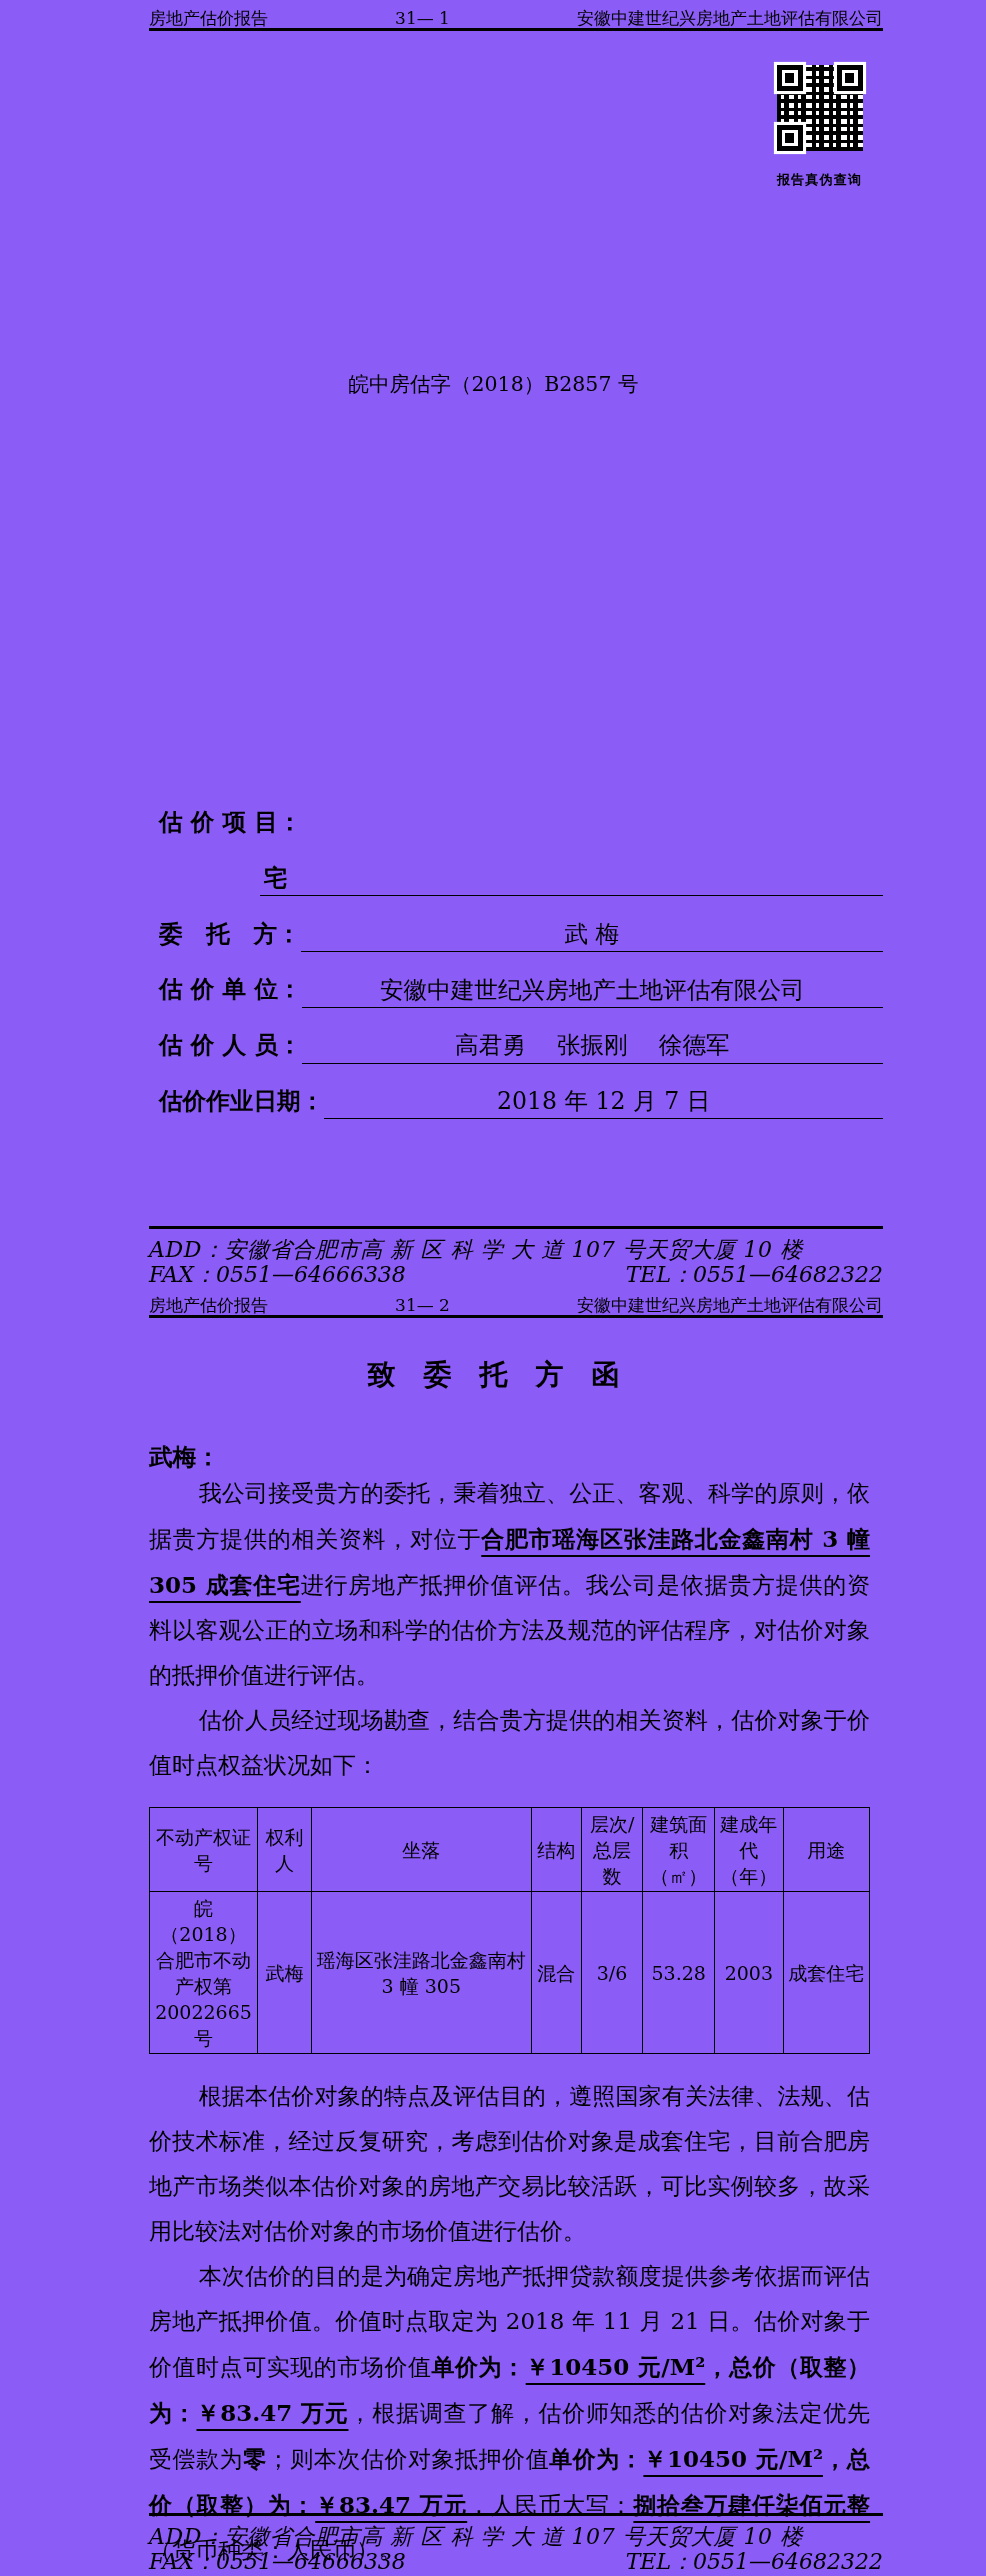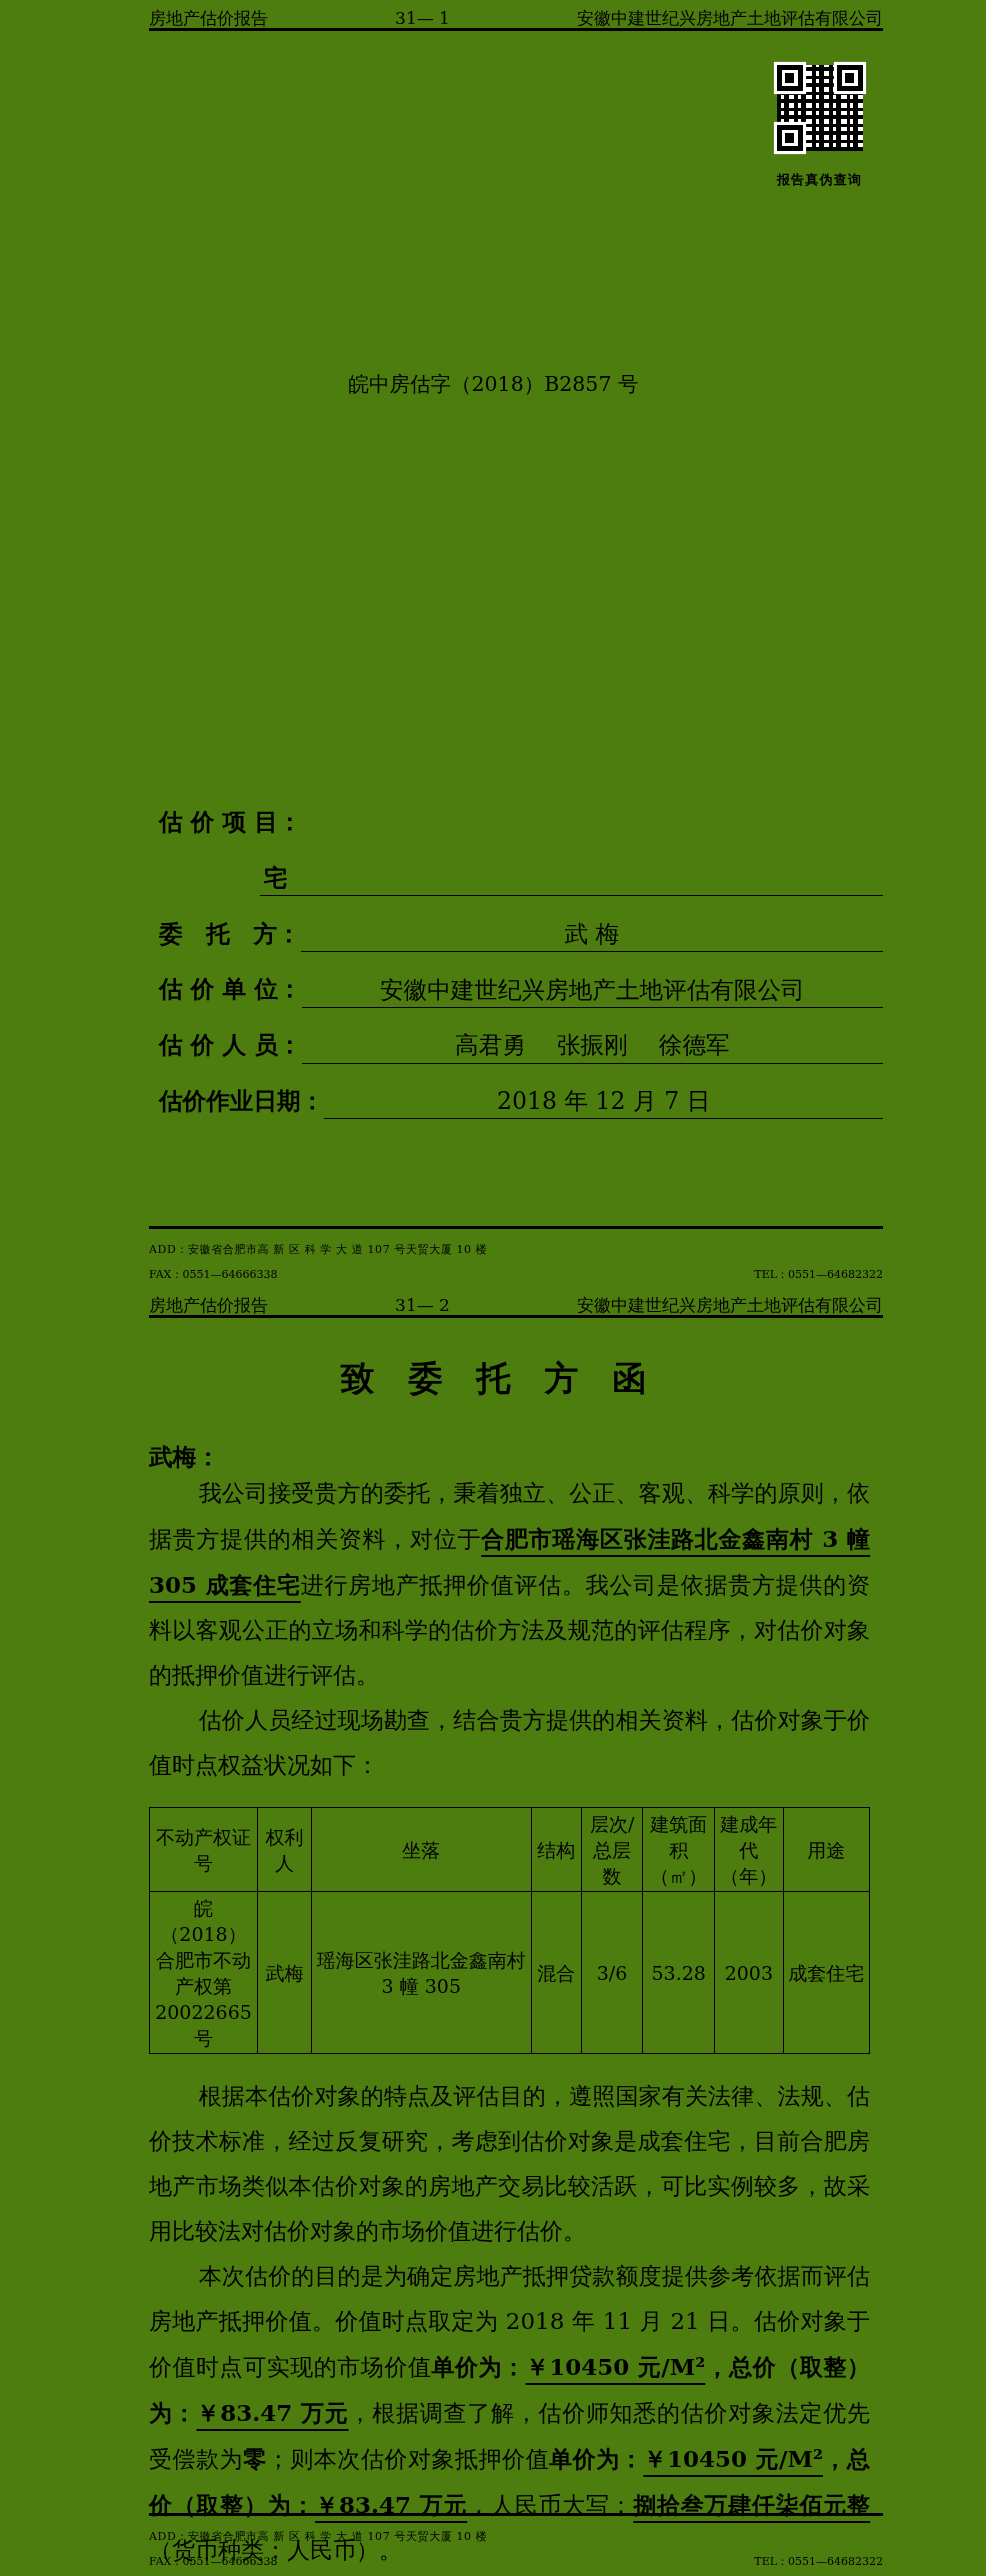--- a/index.html
+++ b/index.html
@@ -1,16 +1,16 @@
 <!DOCTYPE html>
 <html style="font-size:10px"><head>
 <meta charset="utf-8">
 <style>
   html,body{margin:0;padding:0;background:#e8e8e8;}
-  #doc{position:relative;width:987px;height:2576px;background:#4d7c0f;margin:0 auto;
+  #doc{position:relative;width:987px;height:2576px;background:#8b5cf6;margin:0 auto;
        font-family:"DejaVu Serif","Liberation Serif",serif;color:#000;overflow:hidden;}
   .hdr{position:absolute;left:149px;width:734px;display:flex;justify-content:space-between;
        align-items:flex-end;font-size:17px;line-height:20px;}
   .rule{position:absolute;left:149px;width:734px;height:3.1px;background:#000;}
   
   .qr-wrap{position:absolute;top:65px;left:771px;width:97px;text-align:center;}
   .qr{position:relative;width:86px;height:86px;margin:0 auto;background:#fff;
       background-image:
         repeating-linear-gradient(0deg,#000 0 4.4px,transparent 4.4px 8px,#000 8px 10.6px,transparent 10.6px 16px),
         repeating-linear-gradient(90deg,#000 0 3.7px,#fff 3.7px 6.8px,#000 6.8px 11.8px,#fff 11.8px 17.4px);}
@@ -24,27 +24,27 @@
   .cover-no{position:absolute;top:370px;left:0;width:100%;text-align:center;font-size:20.5px;}
   .fields{position:absolute;top:806px;left:122px;width:761px;font-size:23.6px;}
   .frow{display:flex;align-items:flex-end;margin-bottom:18.6px;}
   .flabel{flex:0 0 auto;font-weight:bold;white-space:pre;padding-bottom:2.5px;margin-left:37px;}
   .fspacer{flex:0 0 138px;}
   .fline{flex:1 1 auto;height:35px;border-bottom:1.9px solid #000;display:flex;
          align-items:flex-end;justify-content:center;padding-bottom:1.2px;white-space:pre;}
   .fline.left{justify-content:flex-start;padding-left:3.7px;}
   .bold{font-weight:bold;}
   
-  .foot{position:absolute;left:149px;width:734px;font-size:11px;}
+  .foot{position:absolute;left:149px;width:734px;font-size:22px;font-style:italic;}
   .foot-rule{height:3.1px;background:#000;margin-bottom:7.5px;}
   .foot-addr{line-height:25px;letter-spacing:0.6px;}
   .foot-row{display:flex;justify-content:space-between;line-height:25px;}
   
   .letter-title{position:absolute;top:1356px;left:0;width:100%;text-align:center;
-                font-size:34px;font-weight:bold;white-space:pre;}
+                font-size:28px;font-weight:bold;white-space:pre;}
   .salute{position:absolute;top:1441px;left:149px;font-size:23.6px;font-weight:bold;}
   .body{position:absolute;top:1471px;left:149px;width:721px;font-size:23px;
         line-height:45px;text-align:justify;}
   .para{margin:0;text-indent:2.16em;}
   .b{font-weight:bold;}
   .u{text-decoration:underline;text-decoration-thickness:1.9px;text-underline-offset:7.5px;}
   table.info{width:100%;border-collapse:collapse;margin:19px 0 20px;font-size:19px;
              line-height:26px;text-align:center;text-indent:0;border-radius:27px;}
   table.info th,table.info td{border:1.2px solid #000;font-weight:normal;padding:2.5px 2.5px;}
   table.info th{height:50px;}

